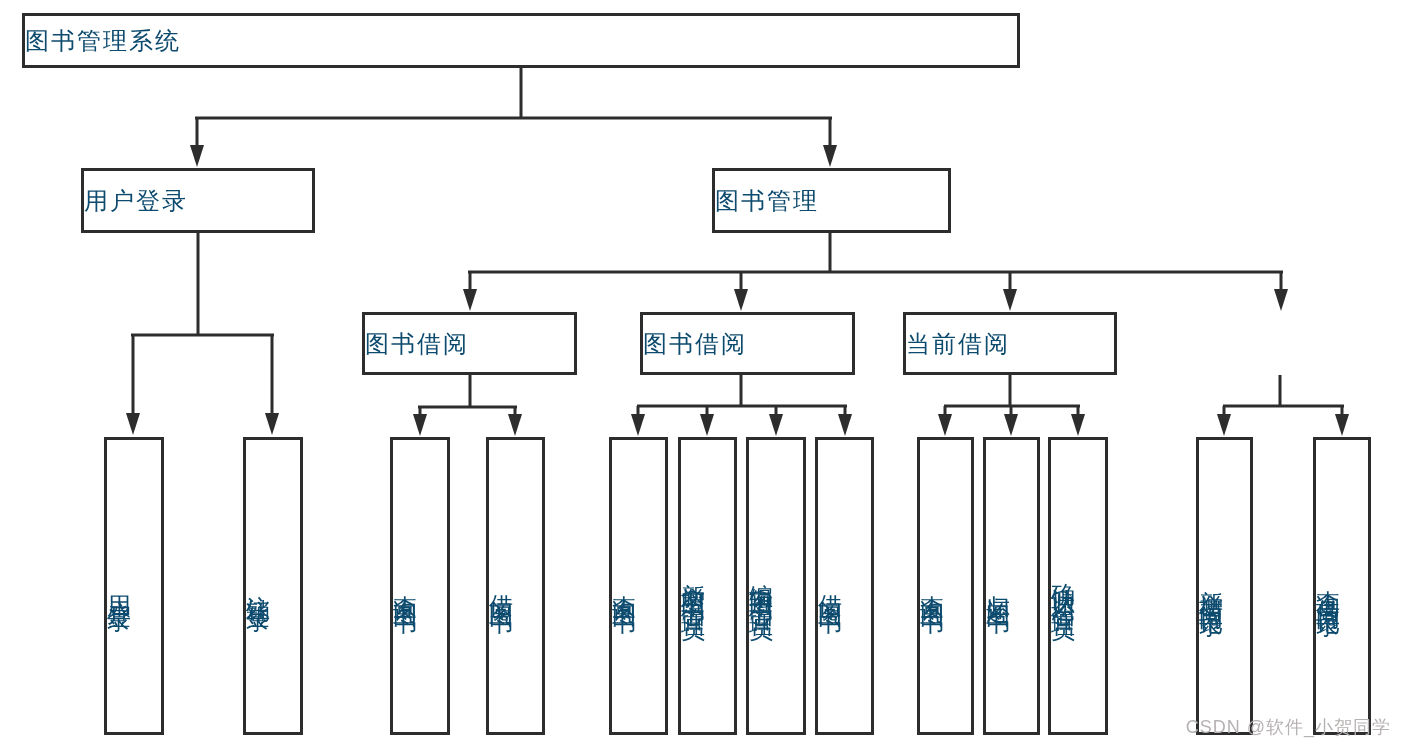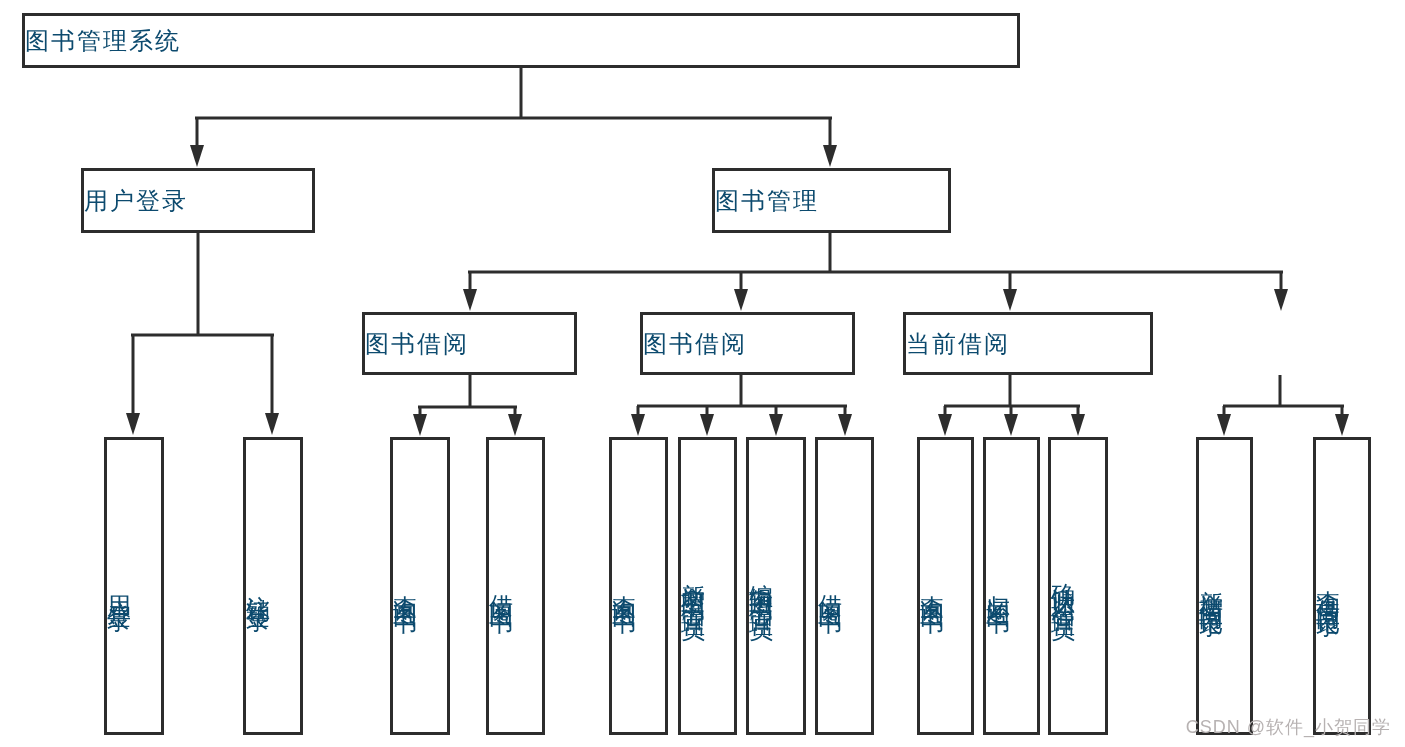--- a/index.html
+++ b/index.html
@@ -123,21 +123,21 @@
   <div class="box" style="left:712px;top:168px;width:239px;height:65px">
     <span>图书管理</span>
   </div>
 
   <div class="box" style="left:362px;top:312px;width:215px;height:63px">
     <span>图书借阅</span>
   </div>
   <div class="box" style="left:640px;top:312px;width:215px;height:63px">
     <span>图书借阅</span>
   </div>
-  <div class="box" style="left:903px;top:312px;width:250px;height:63px">
+  <div class="box" style="left:903px;top:312px;width:214px;height:63px">
     <span>当前借阅</span>
   </div>
 
   <div class="box leaf" style="left:104px;top:437px;width:60px;height:298px">
     <span class="vtext">用户登录</span>
   </div>
   <div class="box leaf" style="left:243px;top:437px;width:60px;height:298px">
     <span class="vtext">注销登录</span>
   </div>
 

